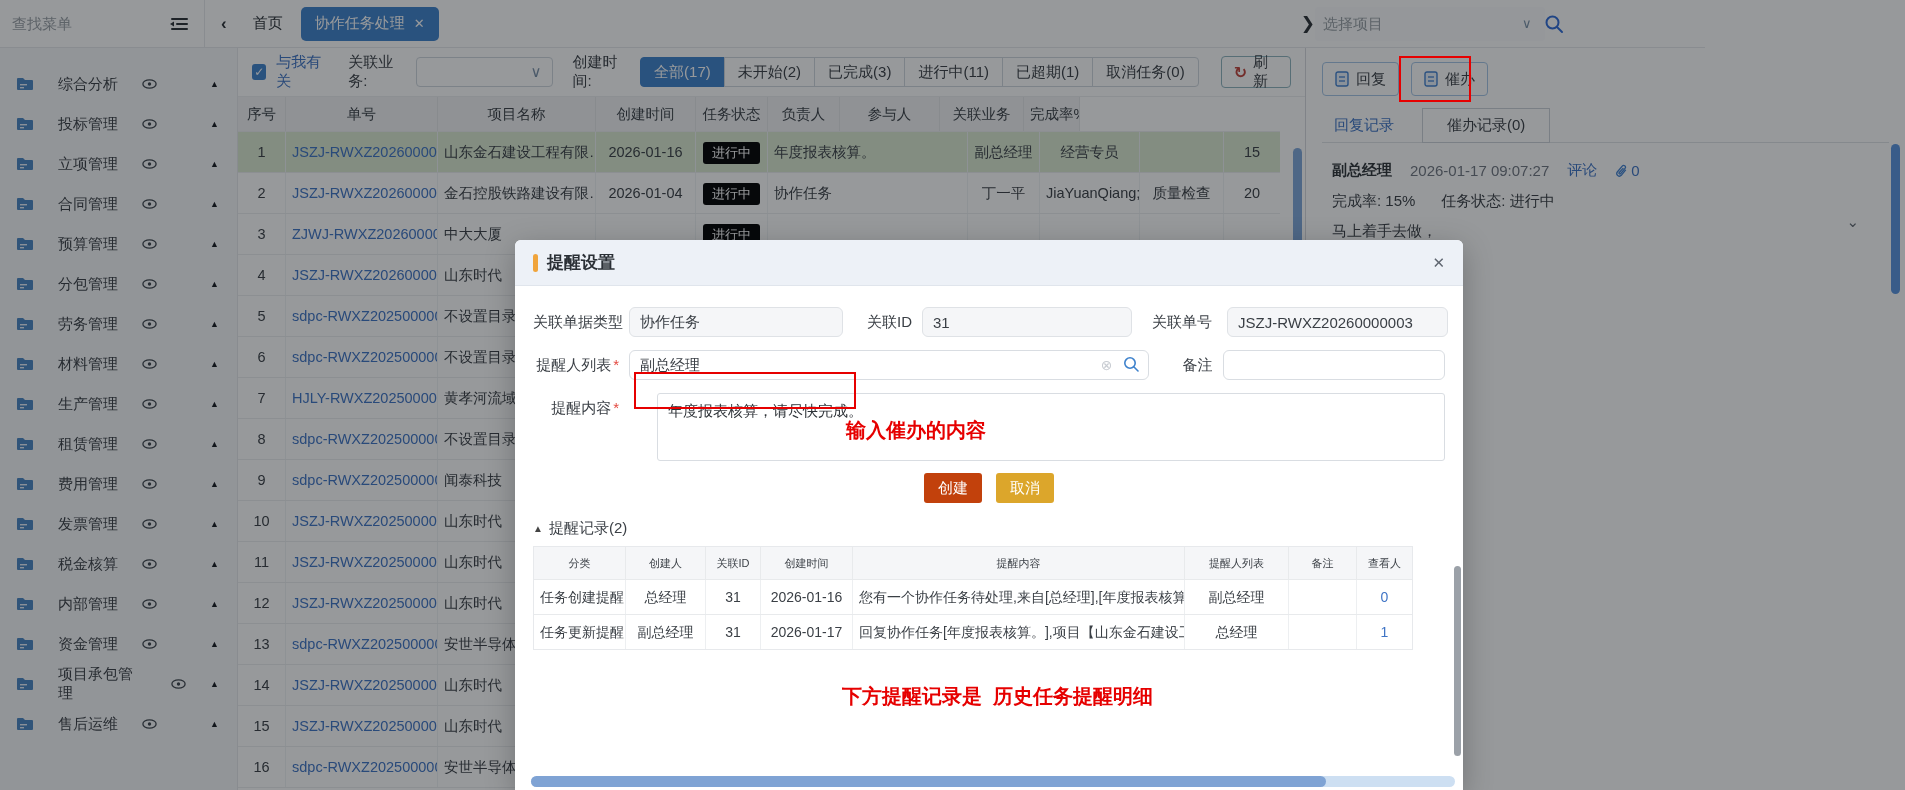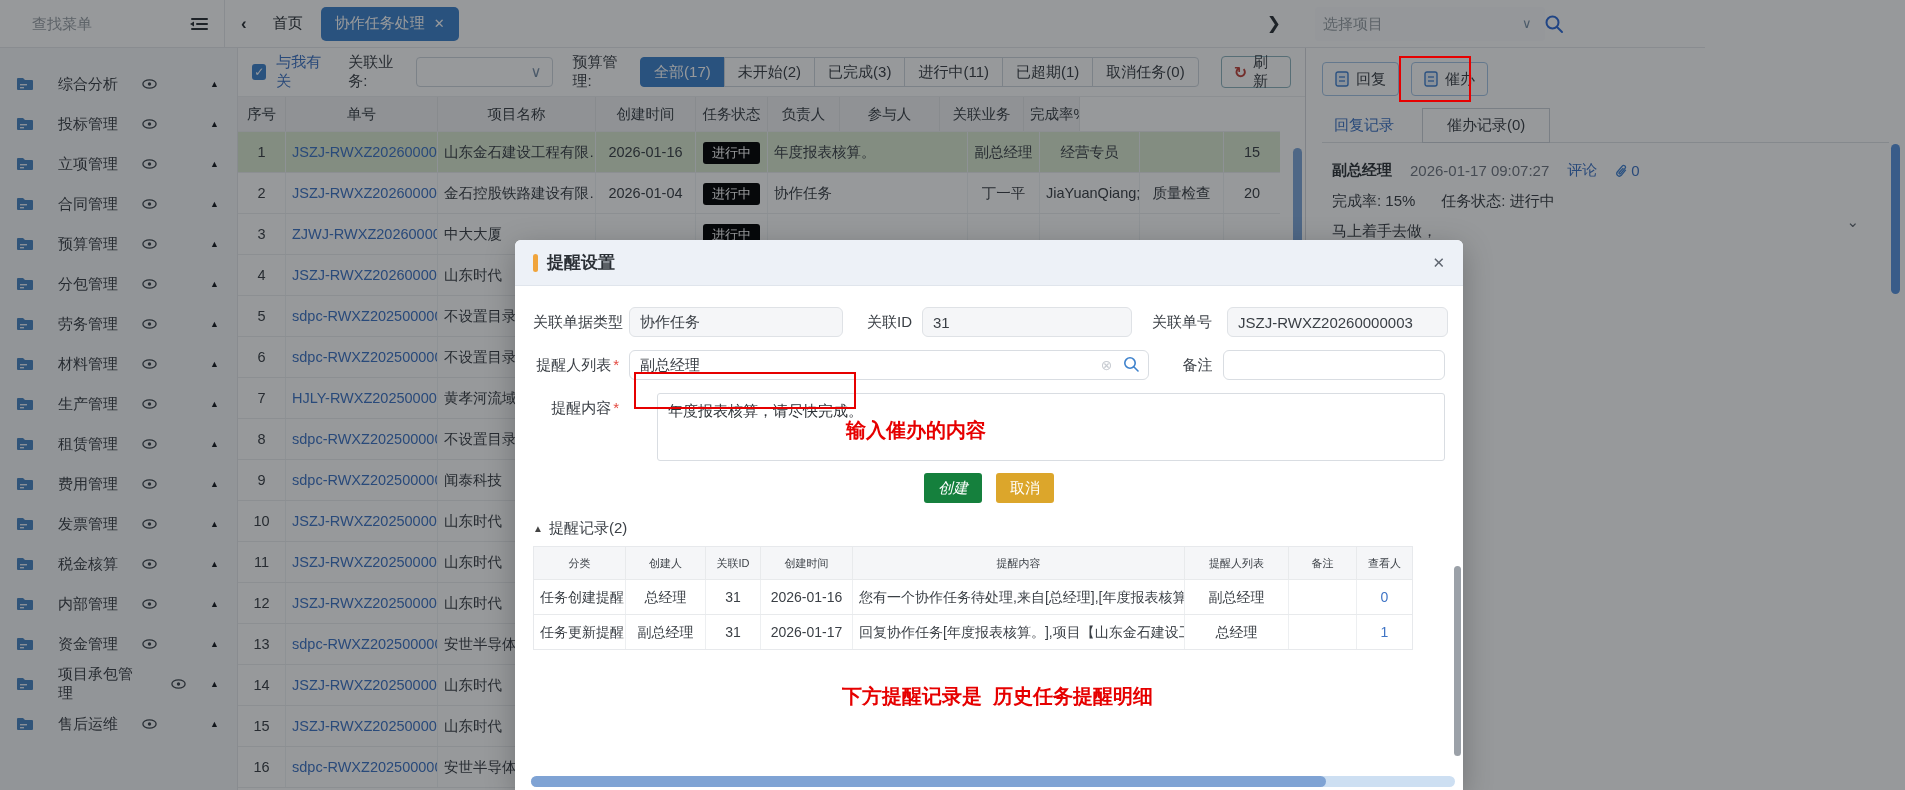--- a/index.html
+++ b/index.html
@@ -1,32 +1,32 @@
 <!DOCTYPE html>
 <html><head>
 <meta charset="utf-8">
 <style>
   * { box-sizing: border-box; margin: 0; padding: 0; }
   html,body { width:1905px; height:790px; overflow:hidden; }
   body { font-family:"Liberation Sans","DejaVu Sans",sans-serif; font-size:15px; color:#3a3f45; background:#fff; }
   .stage { position:relative; width:1905px; height:790px; overflow:hidden; background:#fff; }
 
   
-  .topbar { position:absolute; left:0; top:0; width:1705px; height:48px; background:#fff; border-bottom:1px solid #e6e8eb; display:flex; align-items:center; z-index:1;padding-left:20px; }
+  .topbar { position:absolute; left:0; top:0; width:1705px; height:48px; background:#fff; border-bottom:1px solid #e6e8eb; display:flex; align-items:center; z-index:1; }
   .search-menu { width:150px; margin-left:12px; border:none; outline:none; font-size:15px; color:#3a3f45; background:transparent; font-family:inherit; }
   .search-menu::placeholder { color:#9aa0a6; }
   .collapse-icon { margin-left:6px; cursor:pointer; display:flex; align-items:center; }
   .tb-divider { width:1px; height:48px; background:#e6e8eb; margin-left:14px; }
   .back-chevron { margin-left:16px; font-size:17px; font-weight:bold; color:#2b3036; cursor:pointer; }
   .home-tab { margin-left:26px; color:#2b3036; cursor:pointer; }
   .active-tab { margin-left:18px; background:#3e82cc; color:#fff; border-radius:5px; height:34px; display:flex; align-items:center; padding:0 14px; gap:9px; cursor:pointer; }
   .active-tab .tab-close { font-size:13px; }
   .tb-spacer { flex:1; }
   .fwd-chevron { font-size:17px; font-weight:bold; color:#2b3036; cursor:pointer; }
-  .project-select { margin-left:34px; margin-right:160px; width:230px; height:34px; border-radius:4px; background:#fbfcfd; display:flex; align-items:center; padding:0 8px; }
+  .project-select { margin-right:160px; width:230px; height:34px; border-radius:4px; background:#fbfcfd; display:flex; align-items:center; padding:0 8px; }
   .project-input { border:none; outline:none; background:transparent; flex:1; font-size:15px; font-family:inherit; color:#3a3f45;}
   .project-input::placeholder { color:#9aa0a6; }
   .sel-chevron { color:#7a90a8; font-size:13px; margin-right:12px; }
 
   
   .sidebar { position:absolute; left:0; top:48px; width:238px; height:742px; background:#f7f8fa; border-right:1px solid #e6e8eb; padding-top:16px; z-index:1; }
   .side-item { height:40px; display:flex; align-items:center; padding:0 18px 0 16px; gap:24px; cursor:pointer; }
   .side-item .lbl { color:#3a3f45; }
   .side-item .tri { margin-left:auto; font-size:9px; color:#14181f; }
 
@@ -96,21 +96,21 @@
   .lbl4 { width:74px; text-align:right; padding-right:10px; flex:none; }
   .notify-wrap { position:relative; width:526px; }
   .notify-wrap .inp { width:100%; padding-right:60px; }
   .clear-ic { position:absolute; right:36px; top:7px; color:#c8ccd2; font-size:14px; cursor:pointer; }
   .srch-ic { position:absolute; right:9px; top:6px; cursor:pointer; }
   .frow.talign { align-items:flex-start;gap:28px; }
   .frow.talign .flabel { margin-top:6px; }
   .m-textarea { width:810px; height:68px; border:1px solid #d9dde2; border-radius:3px; padding:6px 10px; font-size:15px; color:#2e3338; resize:none; outline:none; font-family:inherit; line-height:22px; }
   .m-btns { display:flex; justify-content:center; gap:14px; margin-top:12px; }
   .btn { height:30px; padding:0 14px; border:none; border-radius:3px; color:#fff; font-size:15px; cursor:pointer; font-family:inherit; }
-  .btn-create { background:#15803d;font-style:italic; }
+  .btn-create { background:#c2410c; }
   .btn-cancel { background:#dca62b; }
   .rec-head { margin-top:16px; display:flex; align-items:center; gap:6px; color:#3a3f45; cursor:pointer; }
   .rec-head .tri { font-size:10px; color:#444; }
   .mtable { margin-top:8px; width:880px; border:1px solid #e7e9ec; }
   .mrow { display:flex; border-bottom:1px solid #e8eaec; }
   .mrow:last-child { border-bottom:none; }
   .mth { background:#f5f6f8; line-height:32px; font-weight:500; text-align:center; border-right:1px solid #e8eaec; font-size:11px; white-space:nowrap; overflow:hidden; }
   .mtd { line-height:34px; text-align:center; border-right:1px solid #edeff1; font-size:14px; white-space:nowrap; overflow:hidden; padding:0 6px; }
   .mtd.left { text-align:left; }
   .m0{width:92px}.m1{width:80px}.m2{width:55px}.m3{width:92px}.m4{width:332px}
@@ -458,21 +458,21 @@
   </div>
 
   <div class="main">
     <div class="filterbar">
       <div class="chk">✓</div>
       <span class="with-me">与我有关</span>
       <span class="biz-label">关联业务:</span>
       <div class="biz-select">
           <span>∨</span>
         </div>
-      <span class="status-label">预算管理:</span>
+      <span class="status-label">创建时间:</span>
       <div class="seg-group">
           <div class="seg seg-active">全部(17)</div>
           <div class="seg">未开始(2)</div>
           <div class="seg">已完成(3)</div>
           <div class="seg">进行中(11)</div>
           <div class="seg">已超期(1)</div>
           <div class="seg">取消任务(0)</div>
         </div>
       <div class="refresh-btn">
         <span class="refresh-ic">↻</span>

